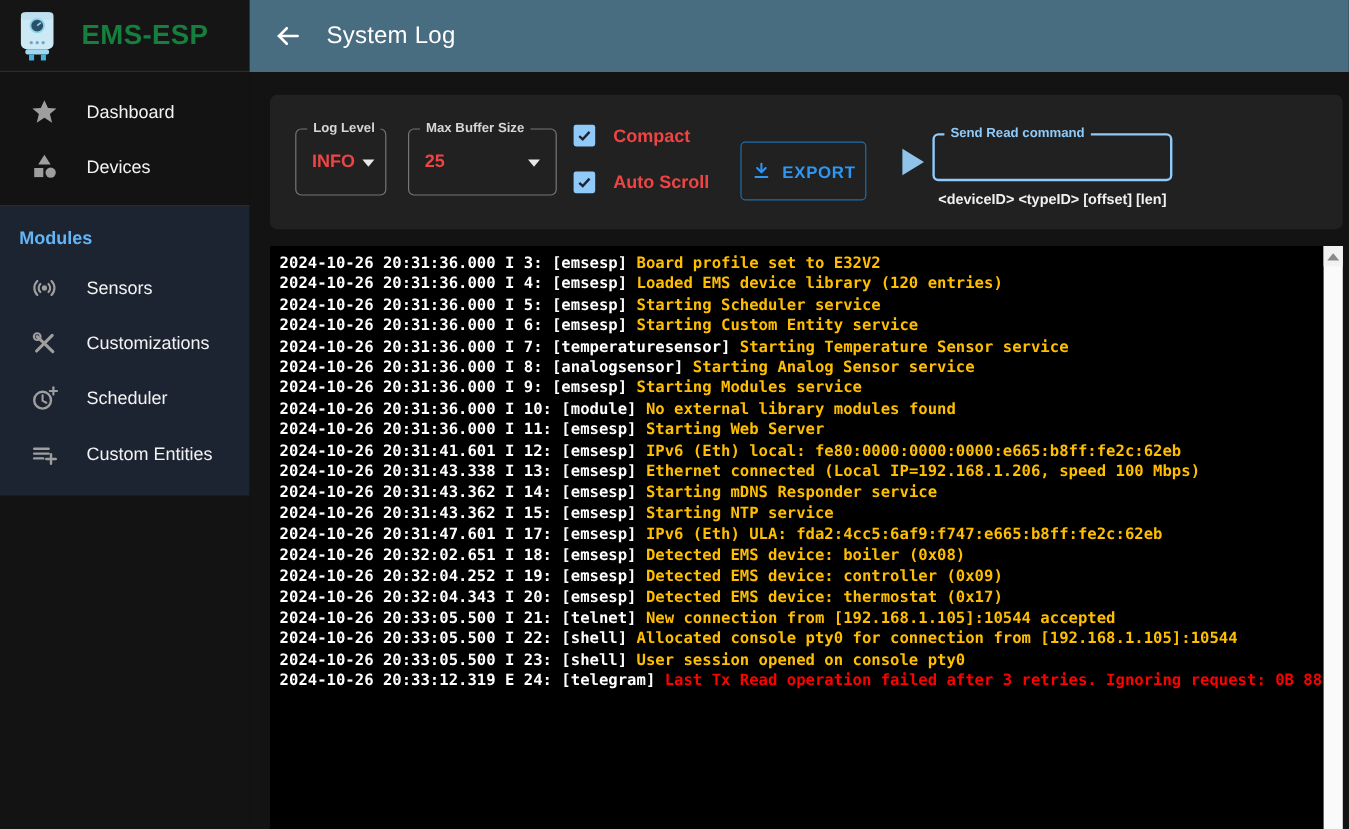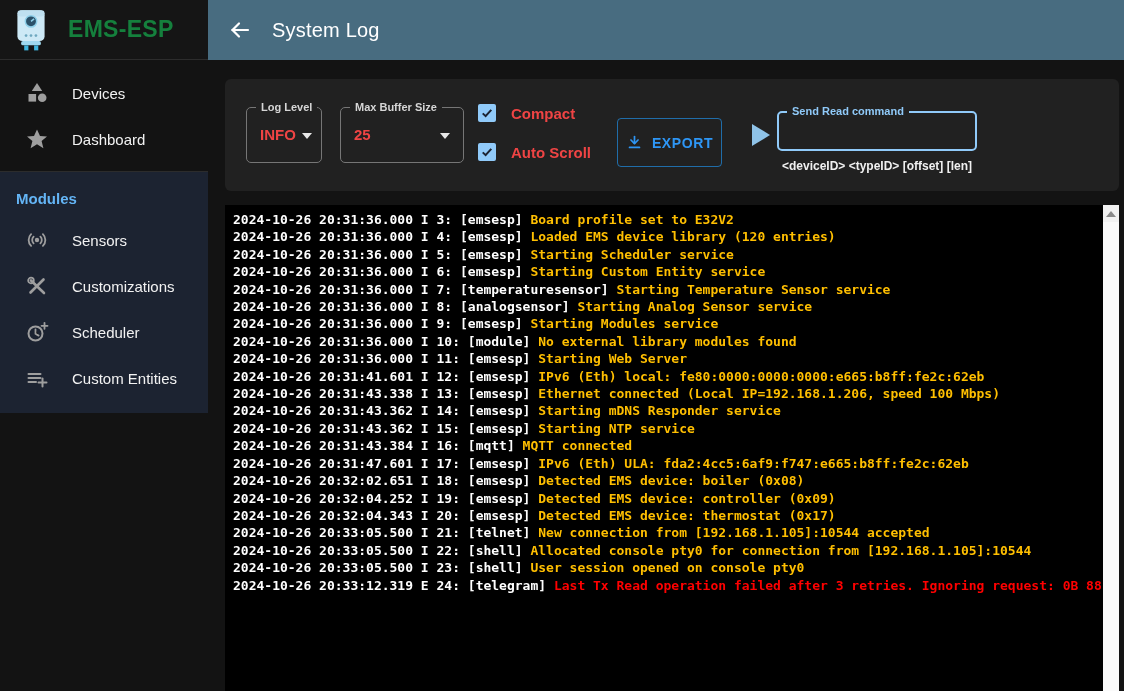--- a/index.html
+++ b/index.html
@@ -94,34 +94,34 @@
       <rect x="7.5" y="29.5" width="3.4" height="4" fill="#3fb5de"></rect>
       <rect x="15.5" y="29.5" width="3.4" height="4" fill="#3fb5de"></rect>
     </svg>
     <div class="app-title">EMS-ESP</div>
   </div>
 
   <div class="nav">
     <div class="nav-item">
       <span class="nav-icon">
         <svg width="24" height="24" viewBox="0 0 24 24">
+          <polygon points="12,2.5 15,9 22,9.4 16.6,14 18.4,21.3 12,17.2 5.6,21.3 7.4,14 2,9.4 9,9" fill="#9e9e9e"></polygon>
+        </svg>
+      </span>
+      <span class="nav-label">Dashboard</span>
+    </div>
+    <div class="nav-item">
+      <span class="nav-icon">
+        <svg width="24" height="24" viewBox="0 0 24 24">
           <path d="M12 2 L17.2 10 L6.8 10 Z" fill="#9e9e9e"></path>
           <rect x="3.5" y="13" width="7.6" height="7.6" fill="#9e9e9e"></rect>
           <circle cx="17.2" cy="16.8" r="4.3" fill="#9e9e9e"></circle>
         </svg>
       </span>
       <span class="nav-label">Devices</span>
-    </div>
-    <div class="nav-item">
-      <span class="nav-icon">
-        <svg width="24" height="24" viewBox="0 0 24 24">
-          <polygon points="12,2.5 15,9 22,9.4 16.6,14 18.4,21.3 12,17.2 5.6,21.3 7.4,14 2,9.4 9,9" fill="#9e9e9e"></polygon>
-        </svg>
-      </span>
-      <span class="nav-label">Dashboard</span>
     </div>
 
     <div class="modules-section">
       <div class="modules-title">Modules</div>
 
       <div class="nav-item">
         <span class="nav-icon">
           <svg width="24" height="24" viewBox="0 0 24 24">
             <circle cx="12" cy="12" r="2.2" fill="#9e9e9e"></circle>
             <g stroke="#9e9e9e" stroke-width="1.8" fill="none" stroke-linecap="round">
@@ -254,21 +254,20 @@
         <div class="log-line"><span class="log-prefix">2024-10-26 20:31:36.000 I 6: [emsesp] </span><span class="log-msg info">Starting Custom Entity service</span></div>
         <div class="log-line"><span class="log-prefix">2024-10-26 20:31:36.000 I 7: [temperaturesensor] </span><span class="log-msg info">Starting Temperature Sensor service</span></div>
         <div class="log-line"><span class="log-prefix">2024-10-26 20:31:36.000 I 8: [analogsensor] </span><span class="log-msg info">Starting Analog Sensor service</span></div>
         <div class="log-line"><span class="log-prefix">2024-10-26 20:31:36.000 I 9: [emsesp] </span><span class="log-msg info">Starting Modules service</span></div>
         <div class="log-line"><span class="log-prefix">2024-10-26 20:31:36.000 I 10: [module] </span><span class="log-msg info">No external library modules found</span></div>
         <div class="log-line"><span class="log-prefix">2024-10-26 20:31:36.000 I 11: [emsesp] </span><span class="log-msg info">Starting Web Server</span></div>
         <div class="log-line"><span class="log-prefix">2024-10-26 20:31:41.601 I 12: [emsesp] </span><span class="log-msg info">IPv6 (Eth) local: fe80:0000:0000:0000:e665:b8ff:fe2c:62eb</span></div>
         <div class="log-line"><span class="log-prefix">2024-10-26 20:31:43.338 I 13: [emsesp] </span><span class="log-msg info">Ethernet connected (Local IP=192.168.1.206, speed 100 Mbps)</span></div>
         <div class="log-line"><span class="log-prefix">2024-10-26 20:31:43.362 I 14: [emsesp] </span><span class="log-msg info">Starting mDNS Responder service</span></div>
         <div class="log-line"><span class="log-prefix">2024-10-26 20:31:43.362 I 15: [emsesp] </span><span class="log-msg info">Starting NTP service</span></div>
-        <div class="log-line"><span class="log-prefix">2024-10-26 20:31:43.384 I 16: [mqtt] </span><span class="log-msg info">MQTT connected</span></div>
         <div class="log-line"><span class="log-prefix">2024-10-26 20:31:47.601 I 17: [emsesp] </span><span class="log-msg info">IPv6 (Eth) ULA: fda2:4cc5:6af9:f747:e665:b8ff:fe2c:62eb</span></div>
         <div class="log-line"><span class="log-prefix">2024-10-26 20:32:02.651 I 18: [emsesp] </span><span class="log-msg info">Detected EMS device: boiler (0x08)</span></div>
         <div class="log-line"><span class="log-prefix">2024-10-26 20:32:04.252 I 19: [emsesp] </span><span class="log-msg info">Detected EMS device: controller (0x09)</span></div>
         <div class="log-line"><span class="log-prefix">2024-10-26 20:32:04.343 I 20: [emsesp] </span><span class="log-msg info">Detected EMS device: thermostat (0x17)</span></div>
         <div class="log-line"><span class="log-prefix">2024-10-26 20:33:05.500 I 21: [telnet] </span><span class="log-msg info">New connection from [192.168.1.105]:10544 accepted</span></div>
         <div class="log-line"><span class="log-prefix">2024-10-26 20:33:05.500 I 22: [shell] </span><span class="log-msg info">Allocated console pty0 for connection from [192.168.1.105]:10544</span></div>
         <div class="log-line"><span class="log-prefix">2024-10-26 20:33:05.500 I 23: [shell] </span><span class="log-msg info">User session opened on console pty0</span></div>
         <div class="log-line"><span class="log-prefix">2024-10-26 20:33:12.319 E 24: [telegram] </span><span class="log-msg err">Last Tx Read operation failed after 3 retries. Ignoring request: 0B 88</span></div>
       </div>
     <div class="log-scrollbar">

